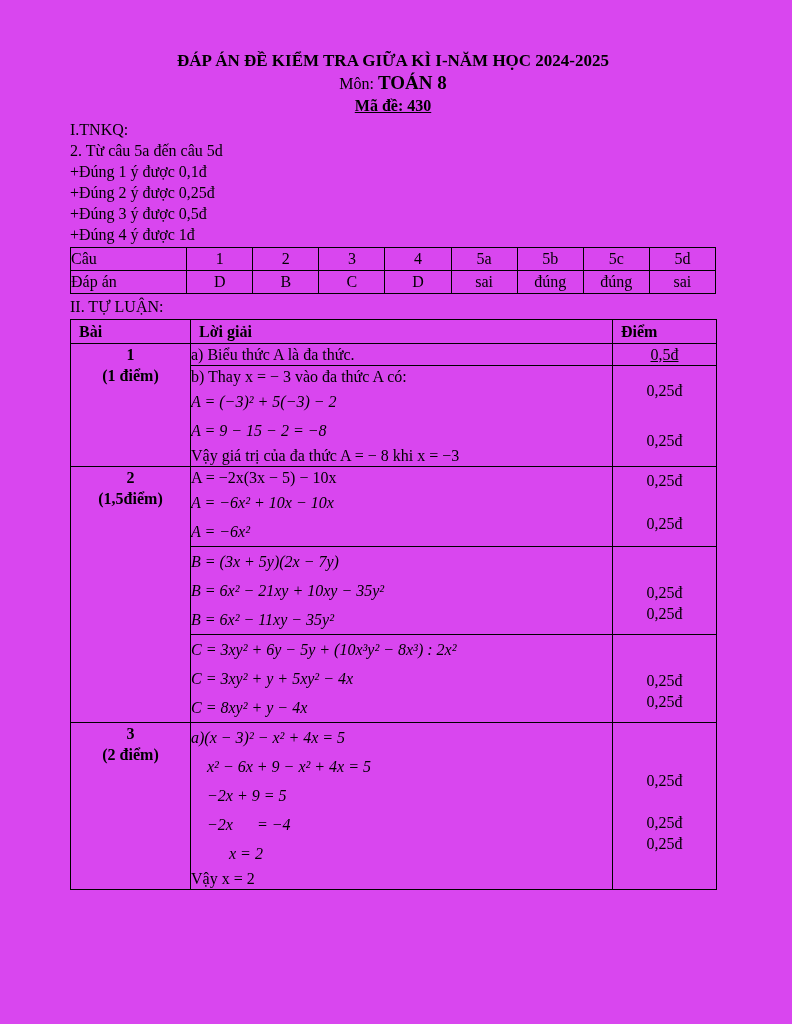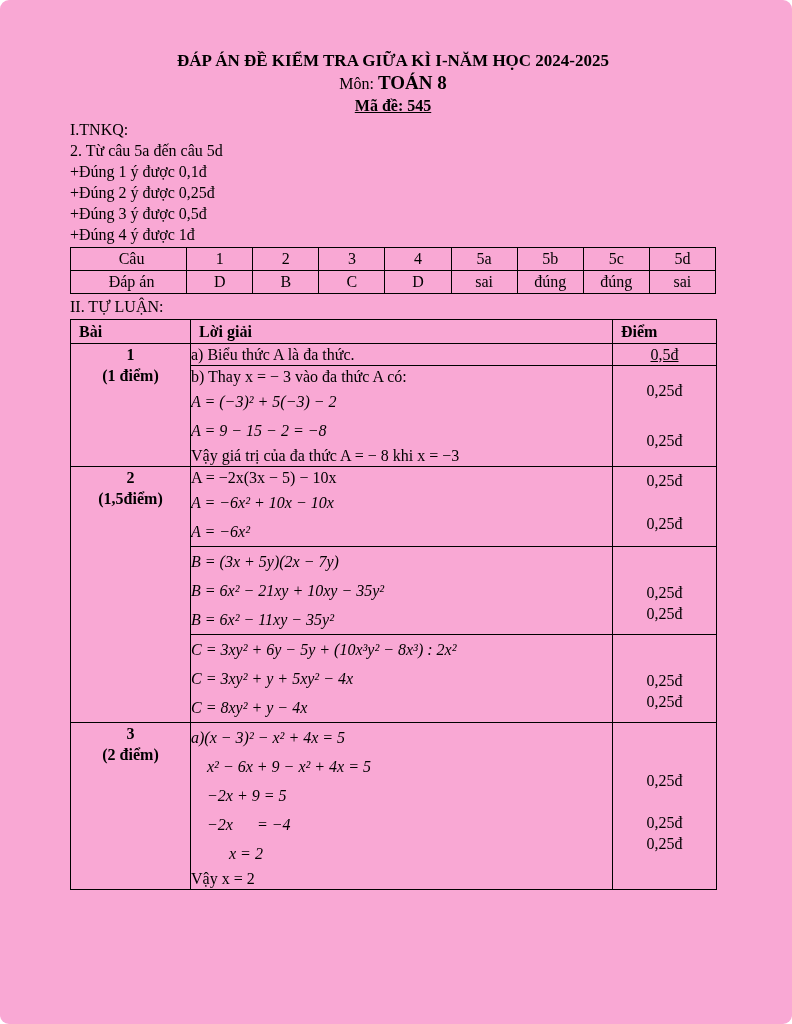--- a/index.html
+++ b/index.html
@@ -1,38 +1,37 @@
 <!DOCTYPE html>
 <html><head>
 <meta charset="utf-8">
 <style>
   html,body{margin:0;padding:0;background:#fff;}
   .page{
     position:relative;
     width:792px;height:1024px;
-    background:#f9a8d4;
+    background:#d946ef;
     font-family:"Liberation Serif","DejaVu Serif",serif;
     font-size:16px;color:#000;
     overflow:hidden;
-    border-radius:9px;
   }
   .content{position:absolute;left:70px;top:50px;width:646px;}
   .hdr{text-align:center;line-height:22px;}
   .hdr .title{font-weight:bold;font-size:17px;}
   .hdr .subject b{font-size:19px;}
   .hdr .code{font-weight:bold;text-decoration:underline;}
   .h1{font-weight:normal;line-height:21px;margin-top:2px;}
   .note{line-height:21px;white-space:pre-wrap;}
 
   table.tbl{border-collapse:collapse;width:646px;table-layout:fixed;margin-top:2px;}
   table.tbl td,table.tbl th{border:1px solid #000;padding:0;vertical-align:top;}
 
   
   table.answers td{height:22px;text-align:center;line-height:22px;}
-  table.answers td.lbl{text-align:center;padding-left:6px;}
+  table.answers td.lbl{text-align:left;}
   table.answers col.c0{width:116px;}
   table.answers col.cn{width:66px;}
 
   
   table.solution col.cb{width:120px;}
   table.solution col.cs{width:422px;}
   table.solution col.cp{width:104px;}
   table.solution th{font-weight:bold;text-align:left;line-height:21px;padding:1px 8px;}
   td.bai{text-align:center;font-weight:bold;padding-top:2px;line-height:21px;}
   td.sol{padding:2px 6px 4px 6px;}
@@ -56,21 +55,21 @@
 </style>
 </head>
 <body>
 
 <div class="page">
   <div class="content">
 
     <div class="hdr">
       <div class="title">ĐÁP ÁN ĐỀ KIỂM TRA GIỮA KÌ I-NĂM HỌC 2024-2025</div>
       <div class="subject"><span>Môn: </span><b>TOÁN 8</b></div>
-      <div class="code">Mã đề: 545</div>
+      <div class="code">Mã đề: 430</div>
     </div>
 
     <div class="h1">I.TNKQ:</div>
     <div class="note">2. Từ câu 5a đến câu 5d</div>
     <div class="note">+Đúng 1 ý được 0,1đ</div>
     <div class="note">+Đúng 2 ý được 0,25đ</div>
     <div class="note">+Đúng 3 ý được 0,5đ</div>
     <div class="note">+Đúng 4 ý được 1đ</div>
 
     <table class="tbl answers">

